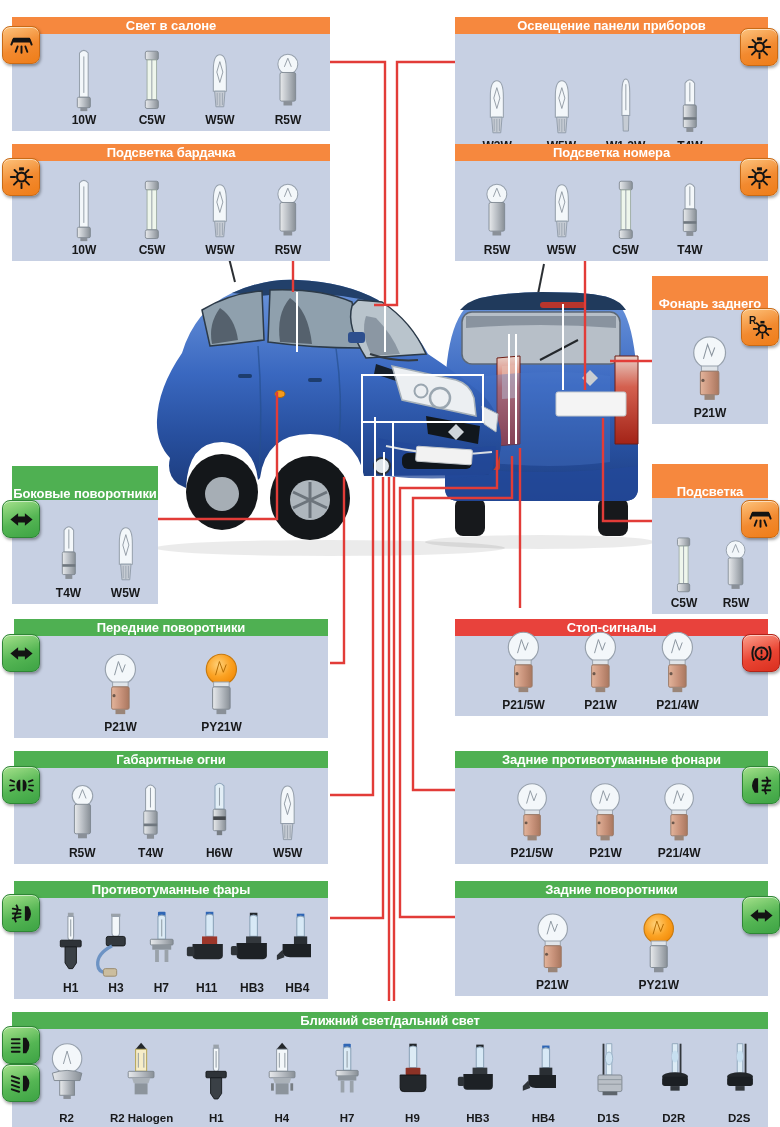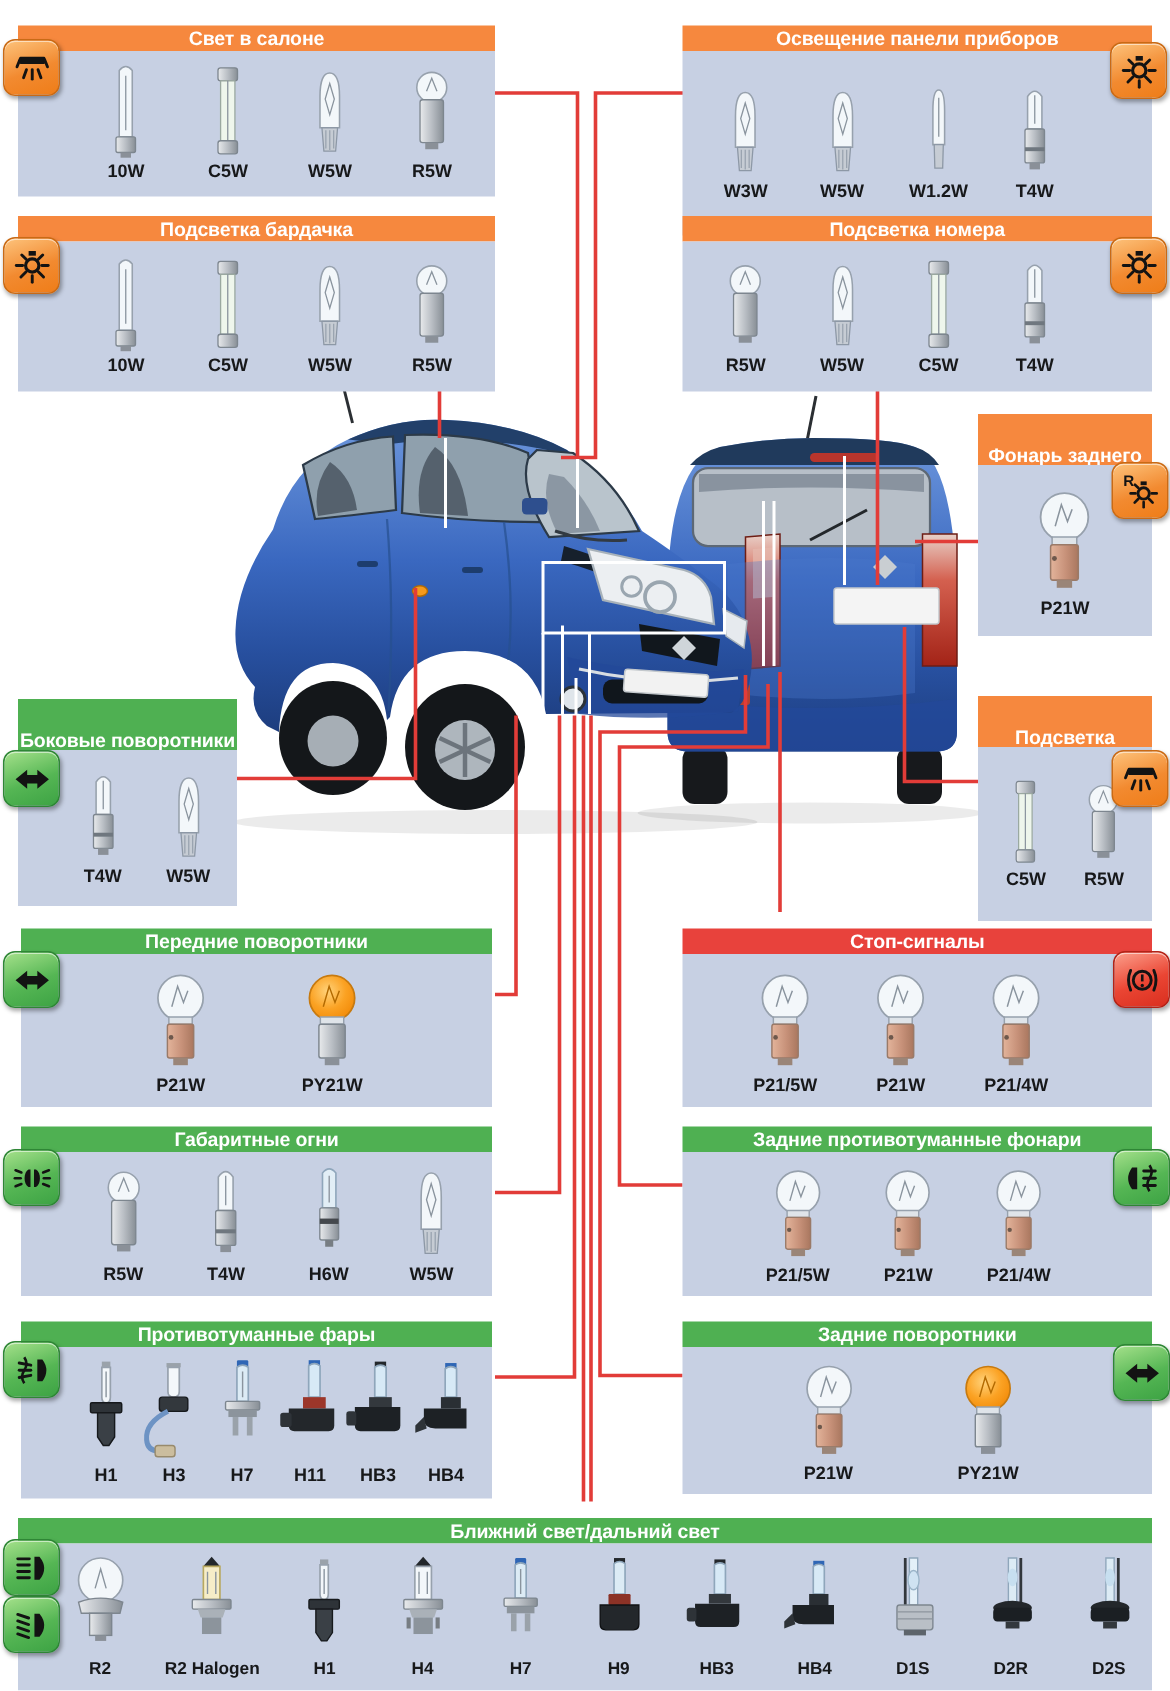--- a/index.html
+++ b/index.html
@@ -8,35 +8,35 @@
   
   .panel{position:absolute;z-index:4;margin-top:11px;}
   .phead{position:absolute;left:0;right:0;top:0;color:#fff;font-weight:bold;font-size:13px;
          text-align:center;letter-spacing:-0.1px;}
   .phead.one{height:17px;line-height:17px;}
   .phead.two{height:34px;line-height:24px;padding-top:16px;}
   .phead.orange{background:#f6883e;}
   .phead.green{background:#4fb052;}
   .phead.red{background:#e8423c;}
   .pbody{position:absolute;left:0;right:0;bottom:0;background:#c7d0e3;
-         display:flex;justify-content:space-around;align-items:center;}
+         display:flex;justify-content:space-around;align-items:flex-end;}
   .bulb{display:flex;flex-direction:column;align-items:center;min-width:0;}
   .bulb svg{display:block;}
   .lbl{font-size:12px;font-weight:bold;color:#17181a;line-height:14px;padding:1px 0 4px;white-space:nowrap;}
   #p13 .lbl{font-size:11.5px;}
 
   #p0{left:12px;top:6px;width:318px;height:114px;}
   #p1{left:12px;top:133px;width:318px;height:117px;}
   #p2{left:455px;top:6px;width:313px;height:140px;}
   #p3{left:455px;top:133px;width:313px;height:117px;}
   #p4{left:652px;top:265px;width:116px;height:148px;}
   #p5{left:12px;top:455px;width:146px;height:138px;}
   #p6{left:652px;top:453px;width:116px;height:150px;}
   #p7{left:14px;top:608px;width:314px;height:119px;}
-  #p8{left:455px;top:608px;width:313px;height:119px;}
+  #p8{left:455px;top:608px;width:313px;height:97px;}
   #p9{left:14px;top:740px;width:314px;height:113px;}
   #p10{left:455px;top:740px;width:313px;height:113px;}
   #p11{left:14px;top:870px;width:314px;height:118px;}
   #p12{left:455px;top:870px;width:313px;height:115px;}
   #p13{left:12px;top:1001px;width:756px;height:117px;}
   .panel .pbody{top:17px;}
   #p4 .pbody,#p5 .pbody,#p6 .pbody{top:34px;}
 
   #p0 .pbody,#p1 .pbody{padding:0 8px 0 38px;}
   #p2 .pbody,#p3 .pbody{padding:0 46px 0 10px;}

